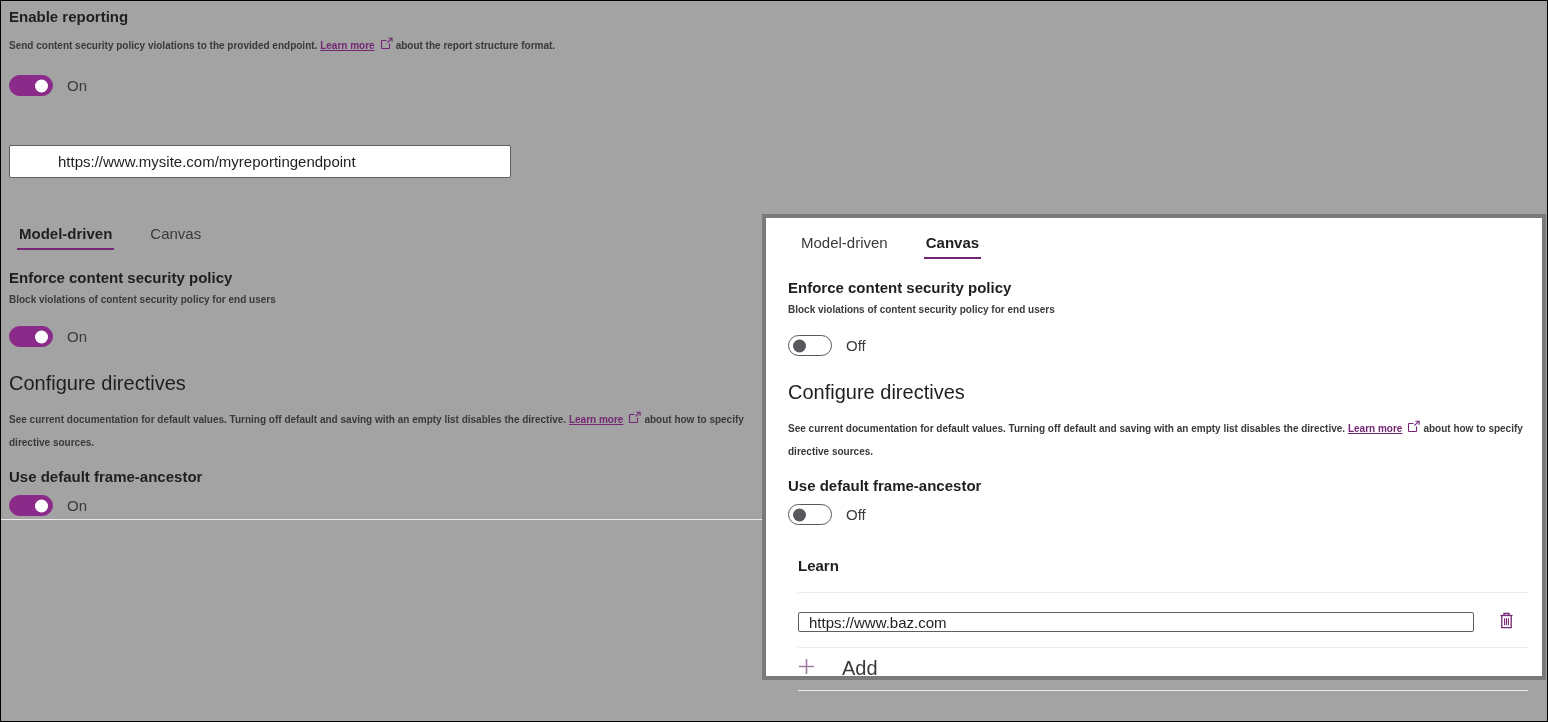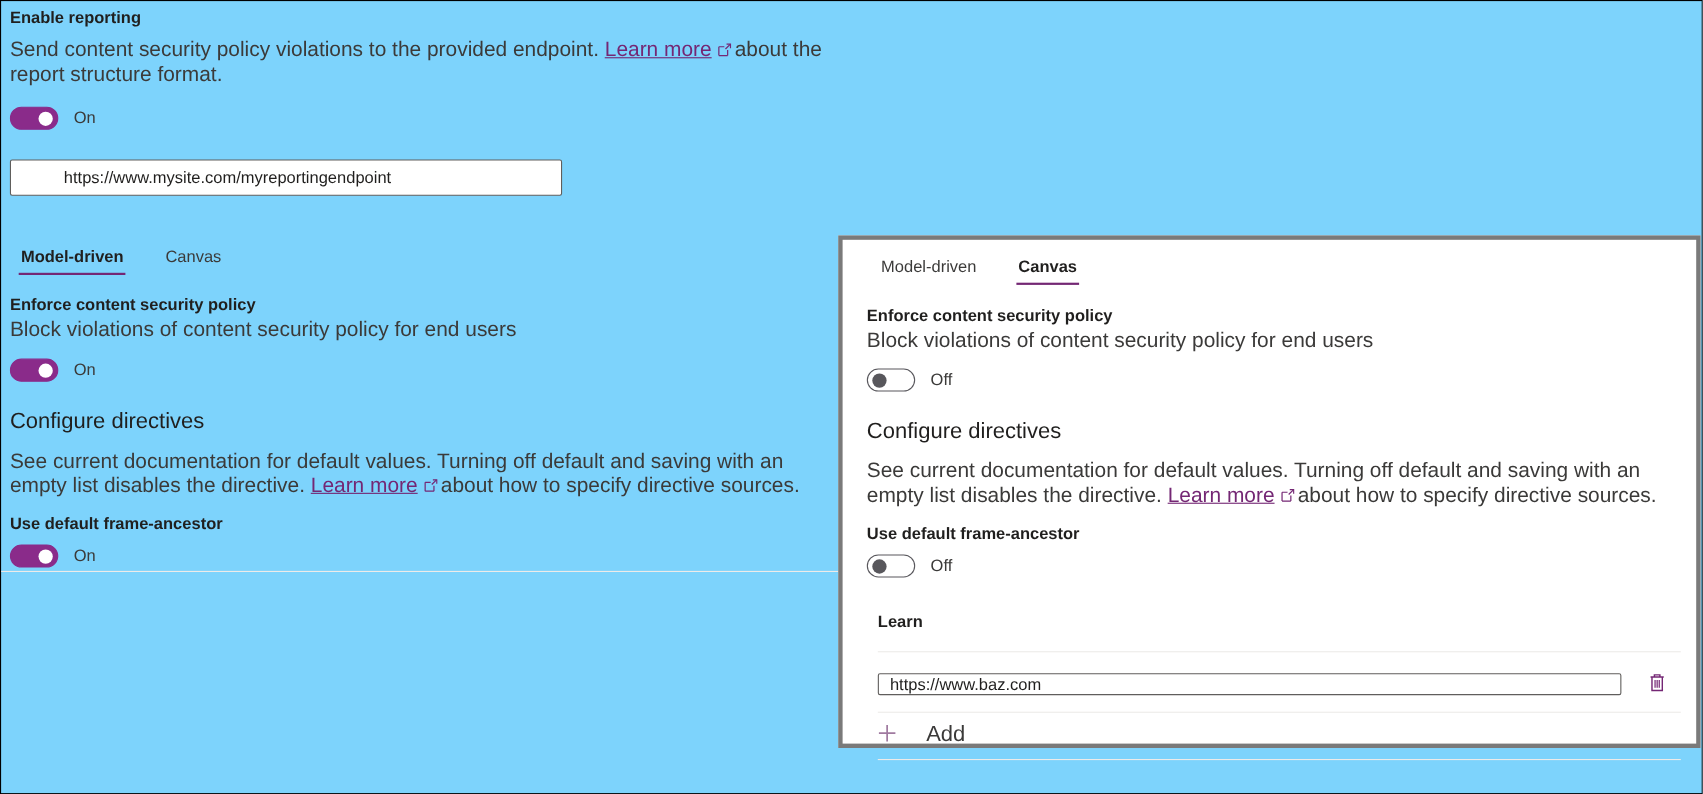--- a/index.html
+++ b/index.html
@@ -8,37 +8,38 @@
     background: #ffffff;
   }
   body {
     font-family: "Liberation Sans", sans-serif;
     -webkit-font-smoothing: antialiased;
   }
   #screen {
     position: relative;
     width: 1548px;
     height: 722px;
-    background: #7dd3fc;
+    background: #a3a3a3;
     box-sizing: border-box;
     border: 1px solid #000000;
     overflow: hidden;
   }
 
   
   .lbl-bold {
     font-size: 15px;
     font-weight: bold;
     color: #201f1e;
     line-height: 20px;
   }
   .lbl-reg {
-    font-size: 19px;
+    font-size: 10px;
     color: #3b3a39;
     line-height: 22px;
+    font-weight: bold;
   }
   .heading {
     font-size: 20px;
     font-weight: normal;
     color: #201f1e;
     line-height: 22px;
   }
   .link {
     color: #742774;
     text-decoration: underline;

